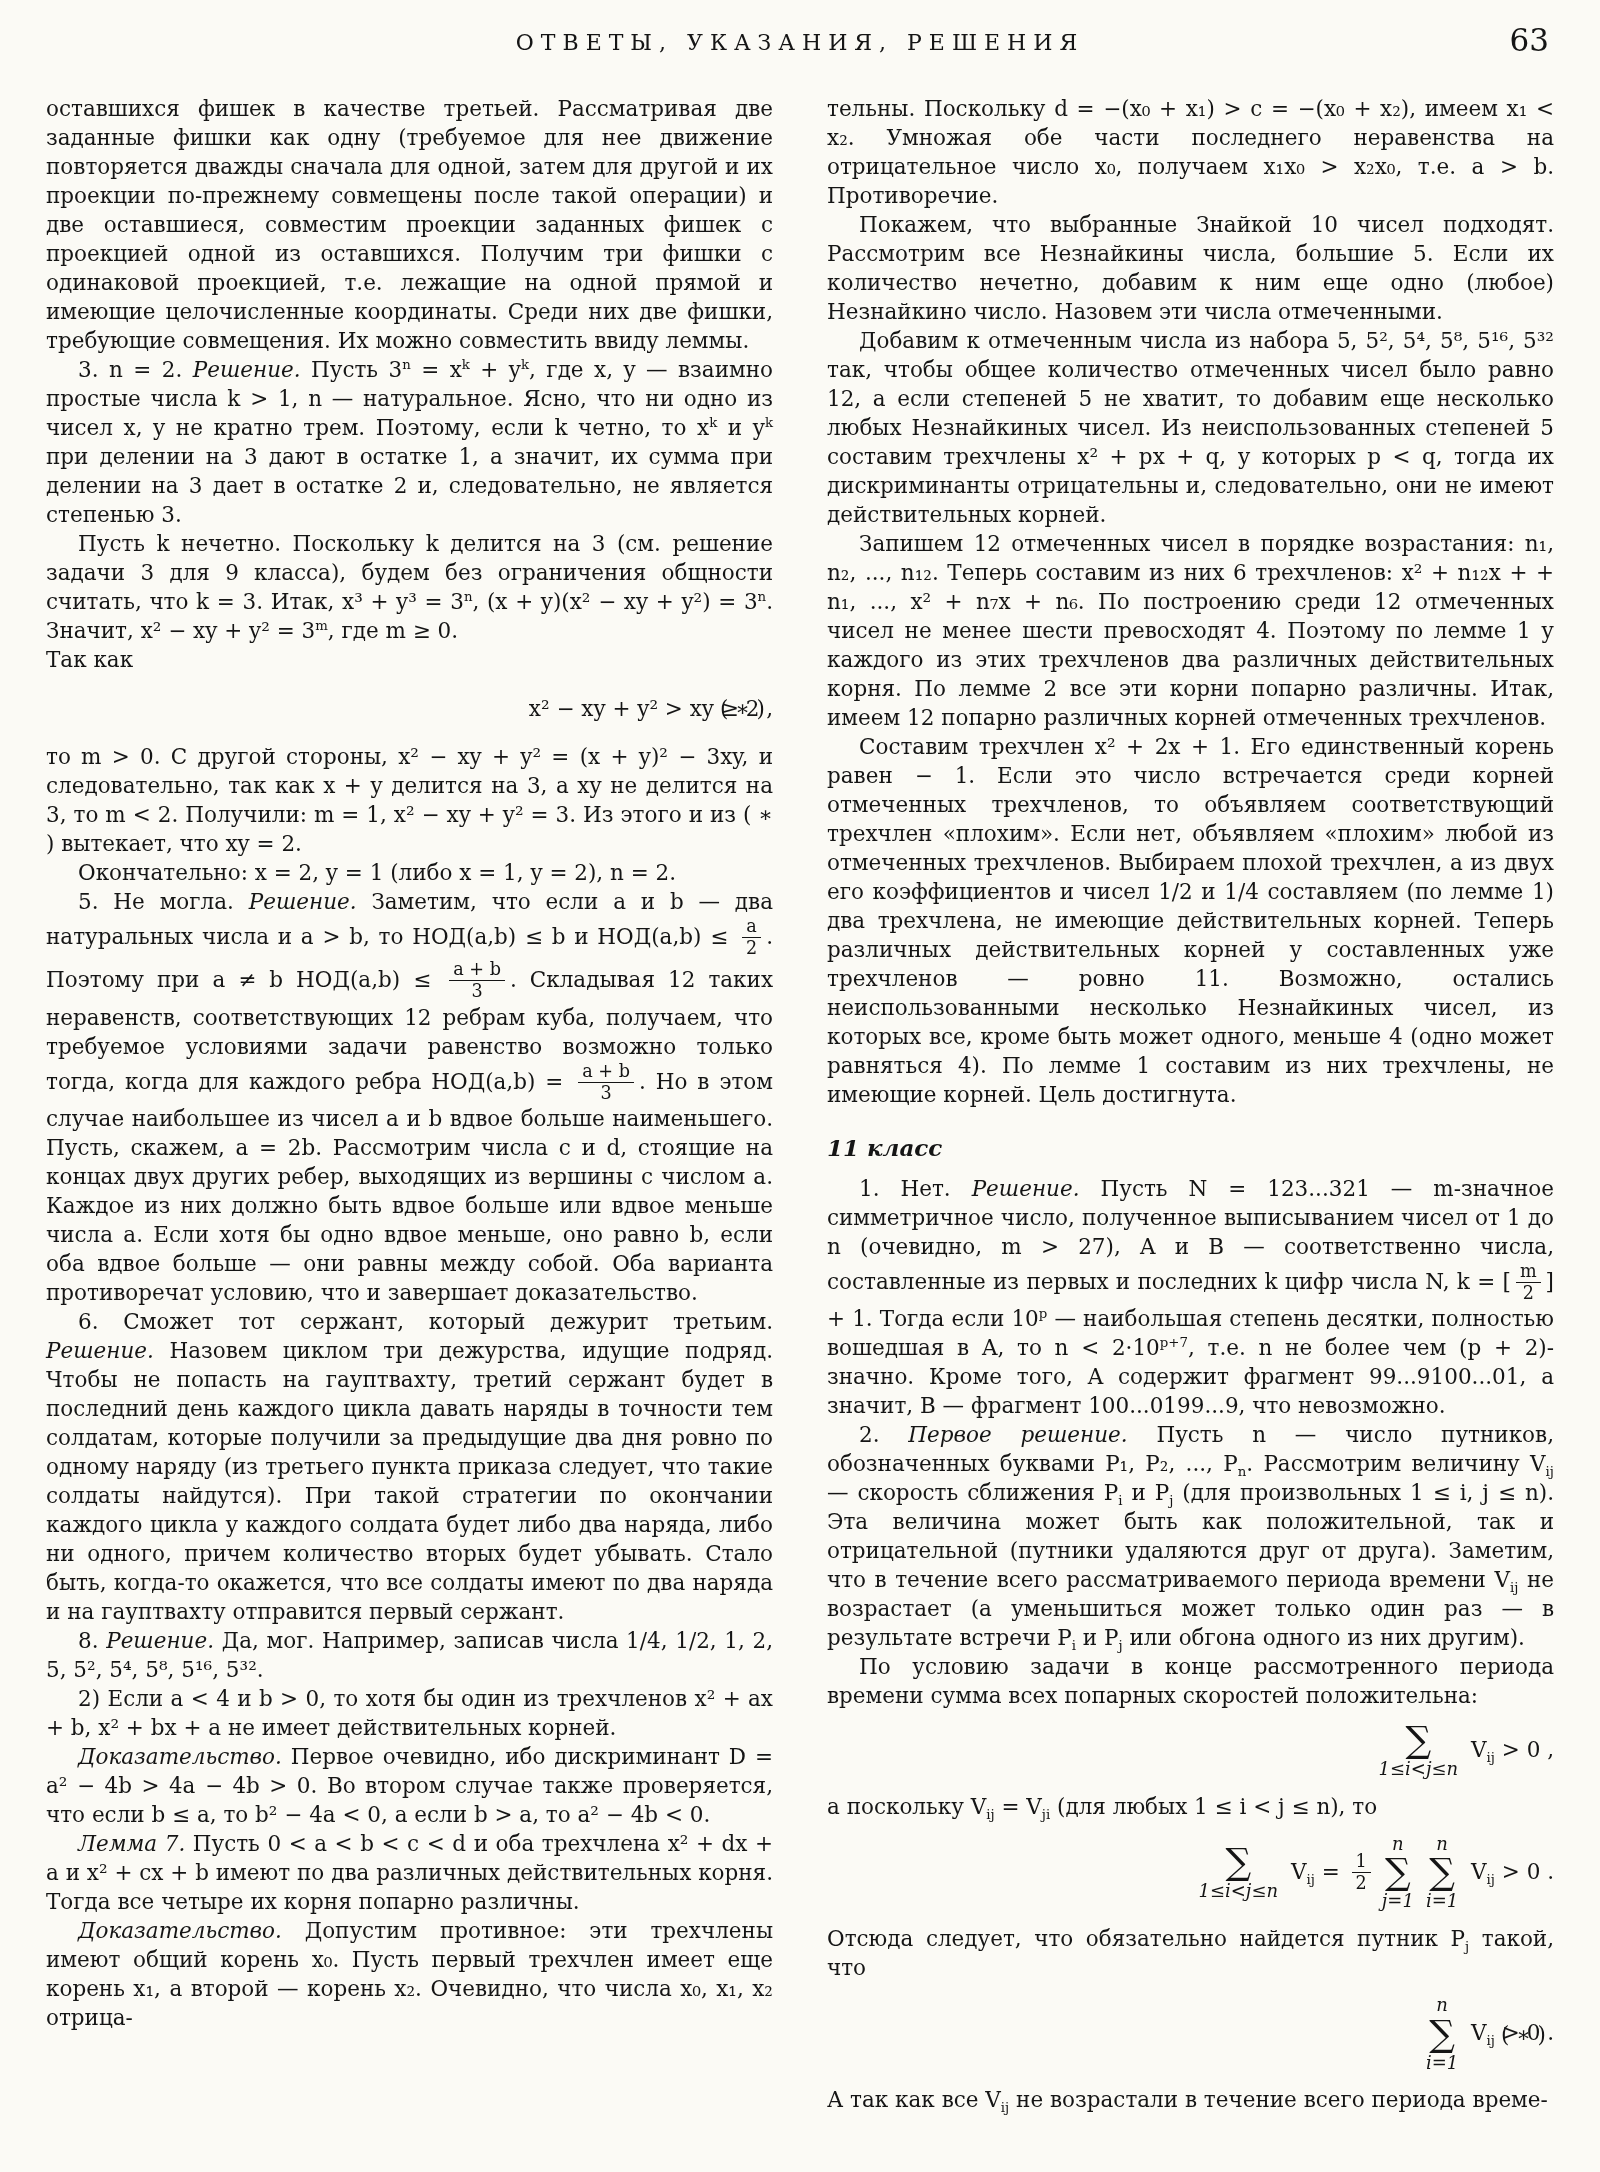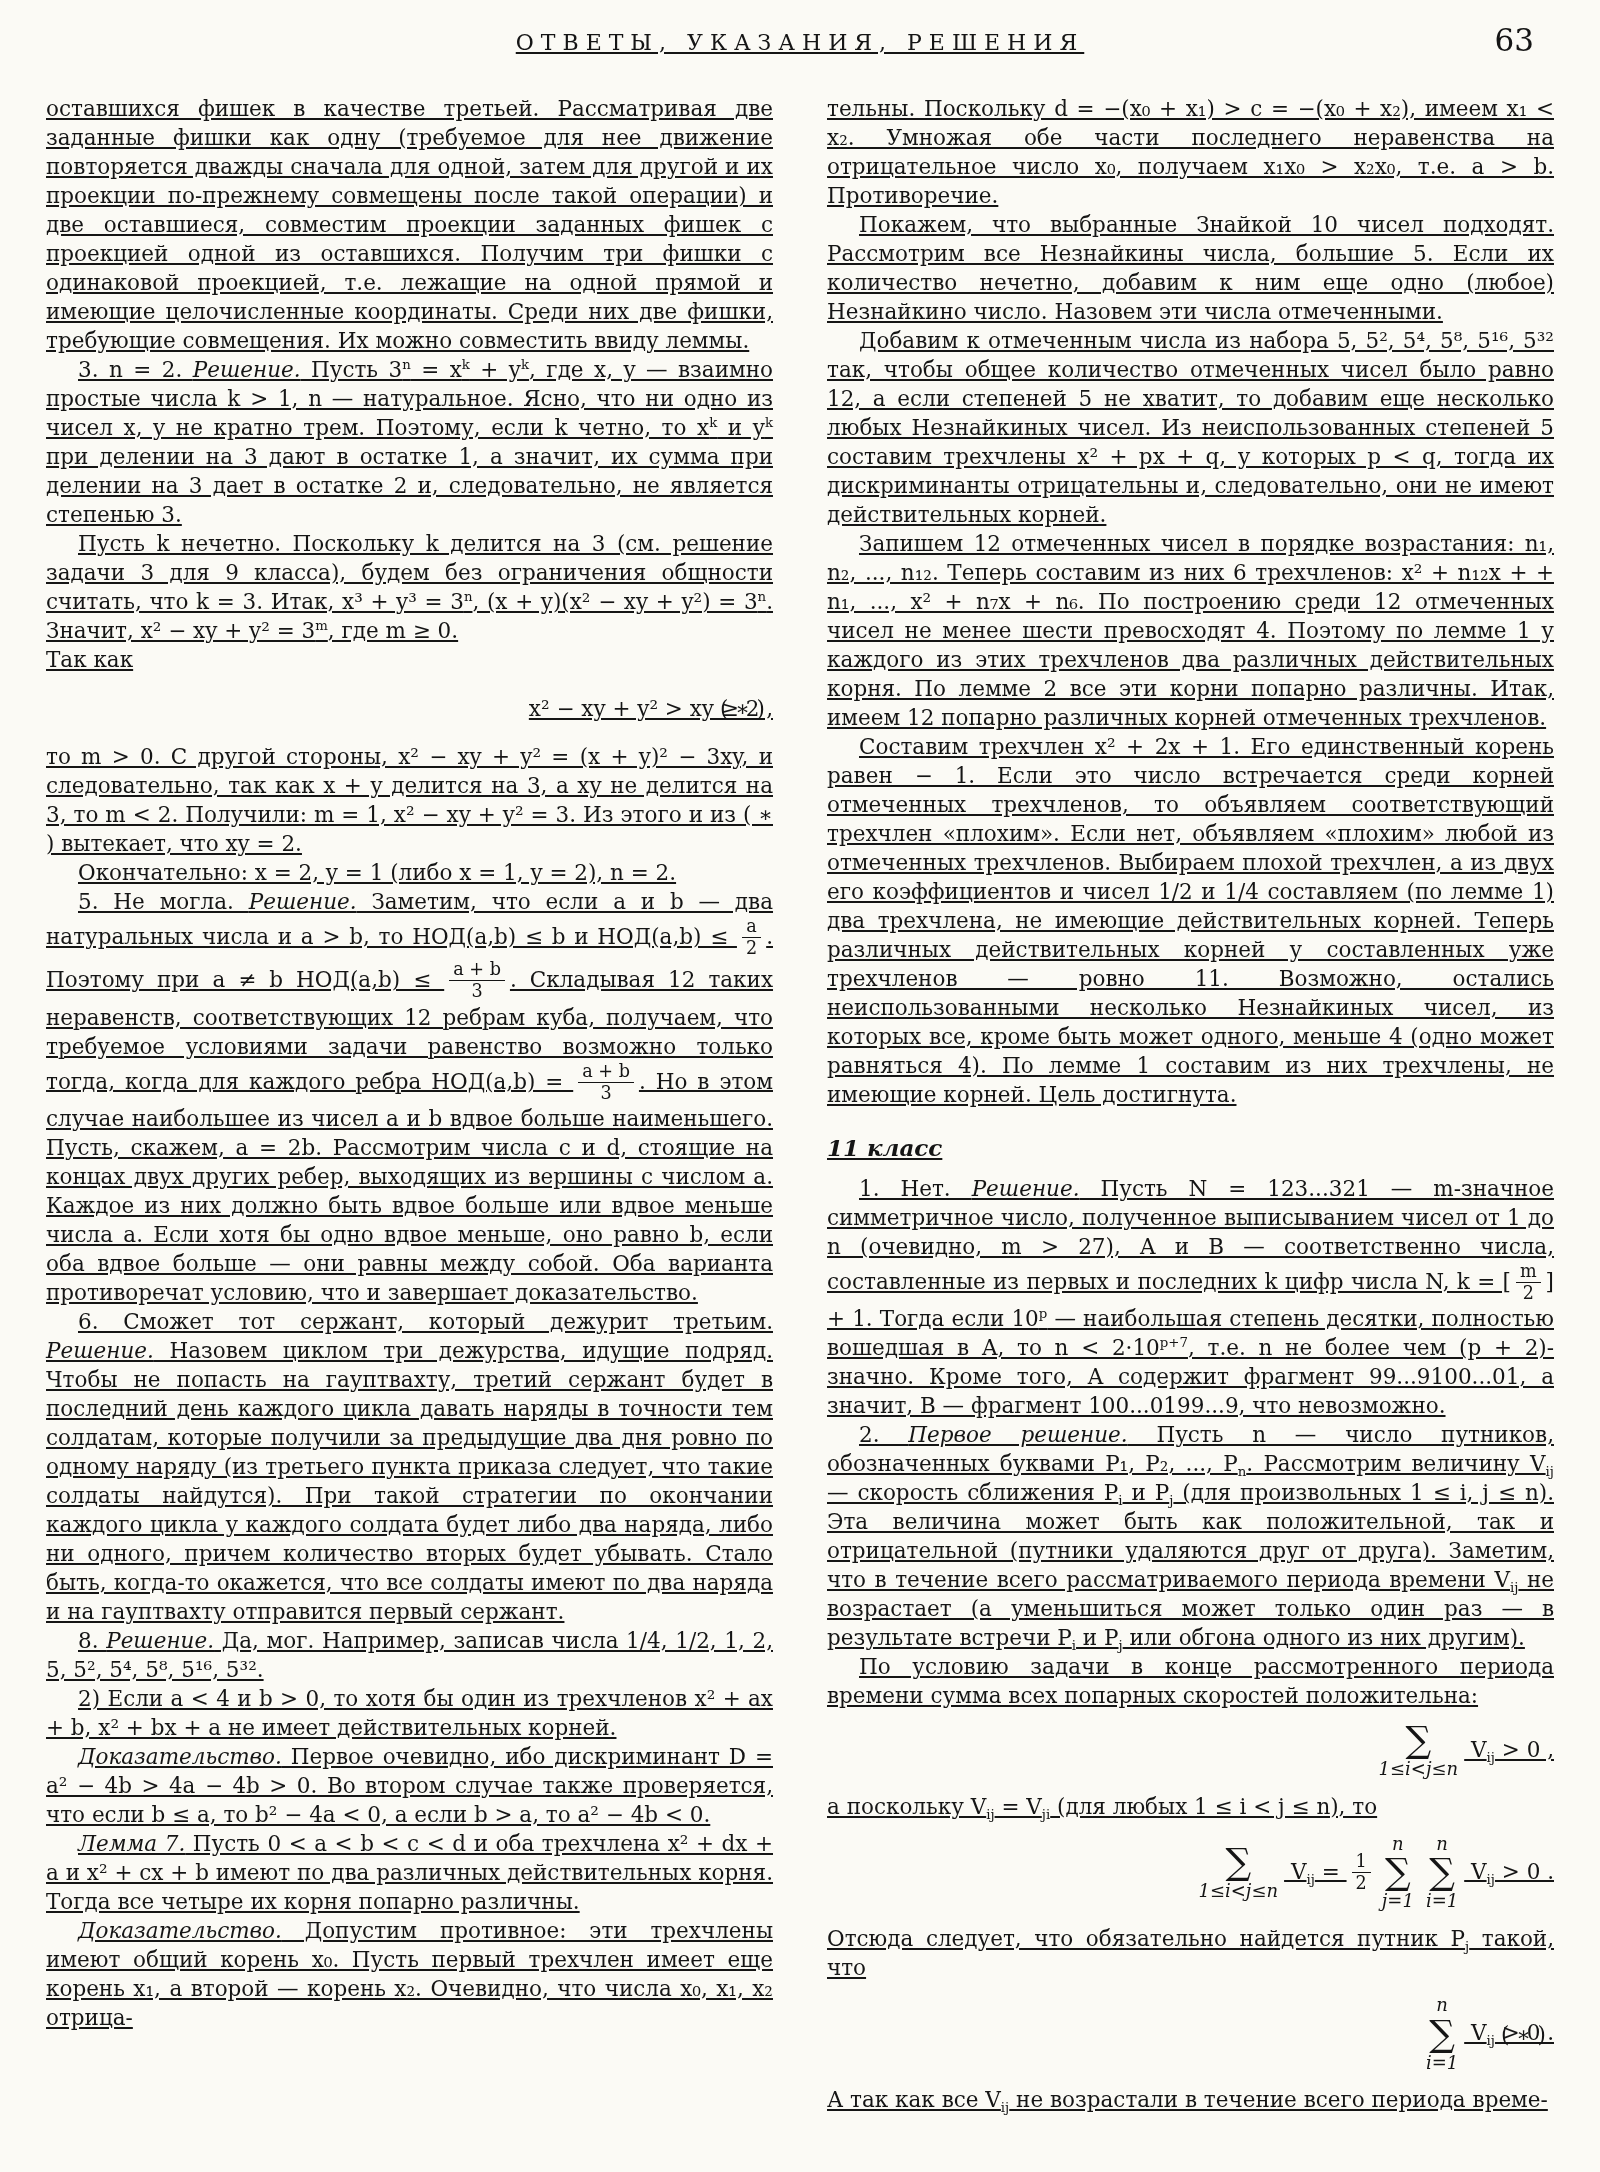--- a/index.html
+++ b/index.html
@@ -4,31 +4,31 @@
 <style>
   * { box-sizing: border-box; }
   html, body { margin: 0; padding: 0; }
   body {
     width: 1600px; height: 2172px;
     background: #fbfaf5;
     color: #151515;
     font-family: "DejaVu Serif", "Liberation Serif", serif;
     overflow: hidden;
   }
-  .page { padding: 22px 46px 0 46px; text-decoration: underline; }
+  .page { padding: 22px 46px 0 46px; }
   .header { position: relative; height: 48px; }
   .header-title {
     text-align: center;
     font-size: 22px;
     letter-spacing: 7px;
     padding-top: 8px;
     font-weight: 400;
   }
   .page-number {
-    position: absolute; right: 20px; top: 0;
+    position: absolute; right: 5px; top: 0;
     font-size: 31px;
   }
   .columns { display: flex; gap: 54px; margin-top: 24px; }
   .col { flex: 1 1 0; font-size: 21.5px; line-height: 29px; text-align: justify; }
   p.para { margin: 0; }
   p.indent { text-indent: 32px; }
   i { font-style: italic; }
   sup { font-size: 0.62em; line-height: 0; }
   sub { font-size: 0.62em; line-height: 0; }
   .section-heading {

